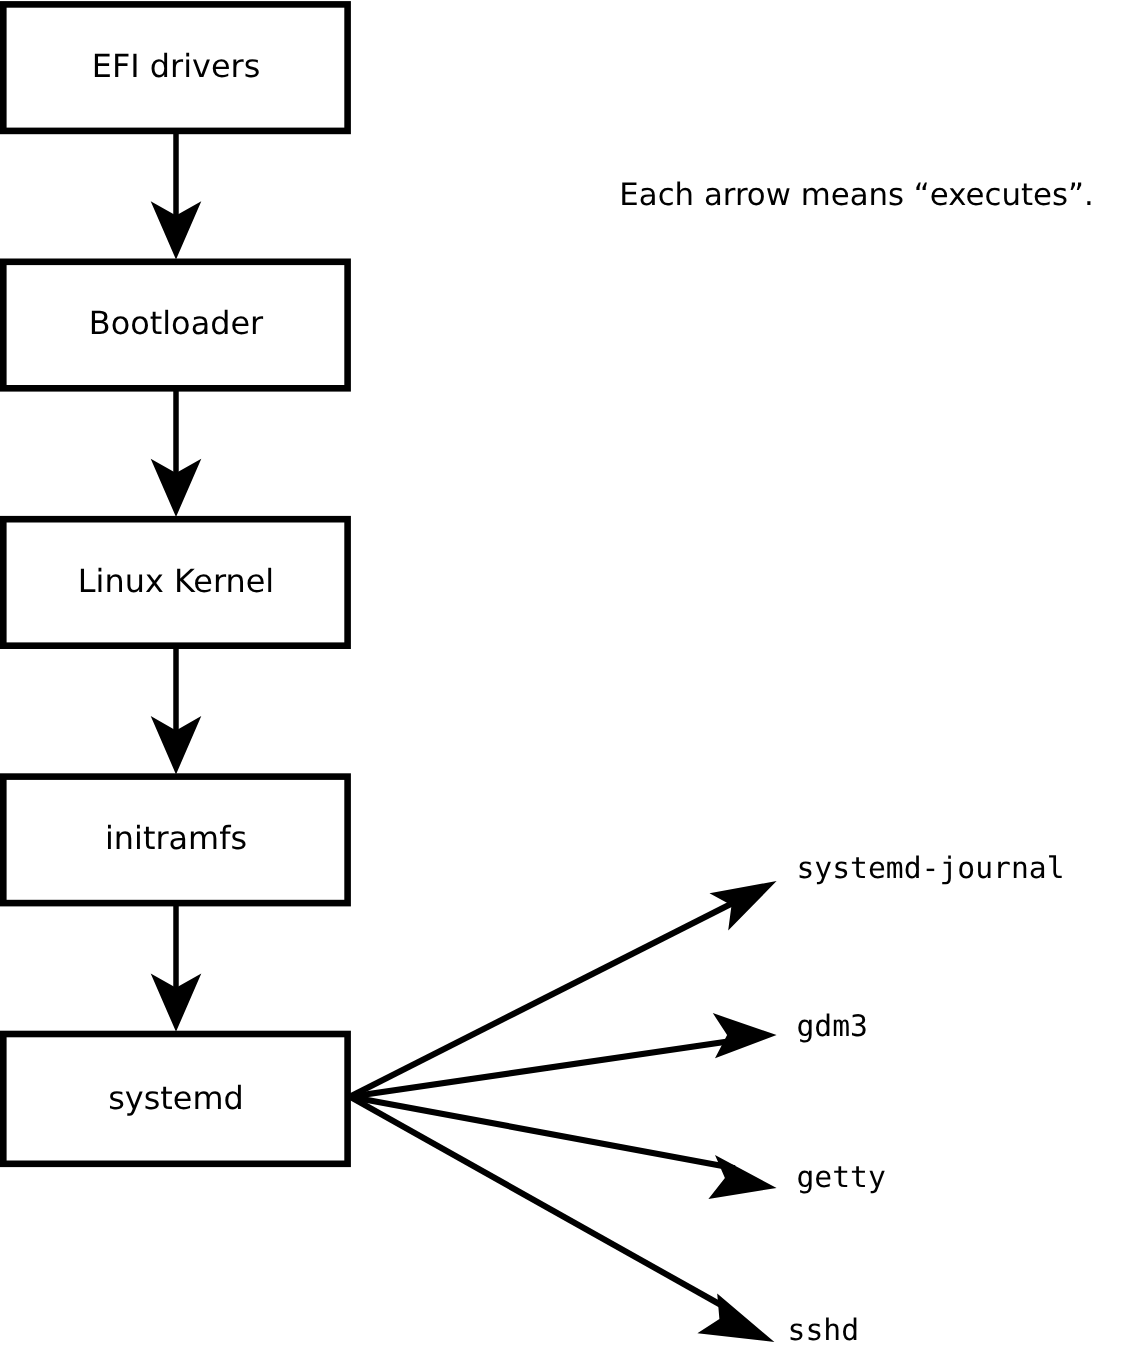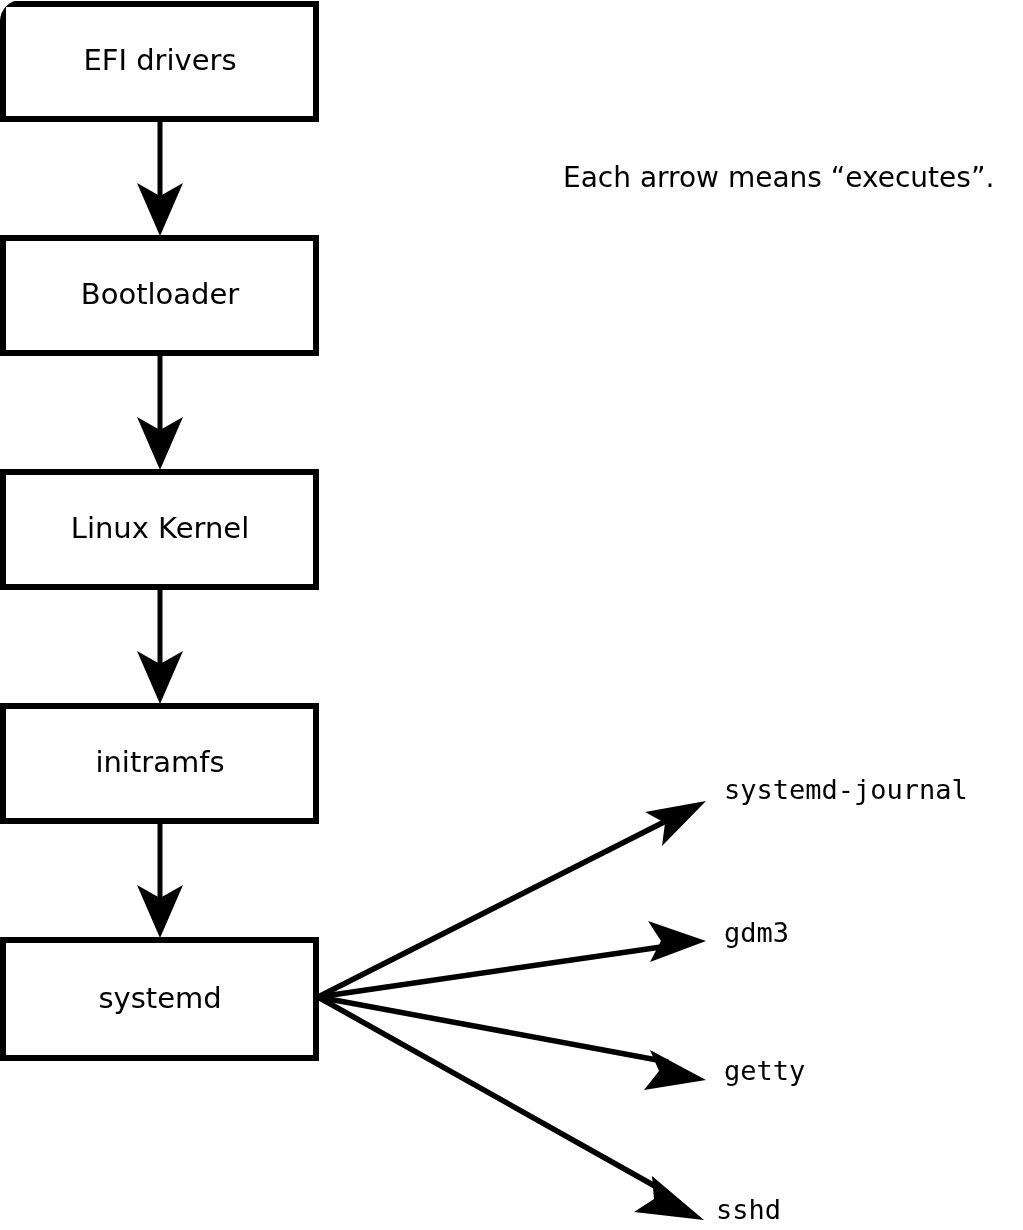--- a/index.html
+++ b/index.html
@@ -7,21 +7,20 @@
     padding: 0;
     background: #ffffff;
   }
   #canvas {
     position: relative;
     width: 1023px;
     height: 1230px;
     background: #ffffff;
     overflow: hidden;
     font-family: "DejaVu Sans", sans-serif;
-    border-radius: 21px;
   }
   #diagram-svg {
     position: absolute;
     left: 0;
     top: 0;
     width: 1023px;
     height: 1230px;
   }
   .box-rect {
     fill: #ffffff;

